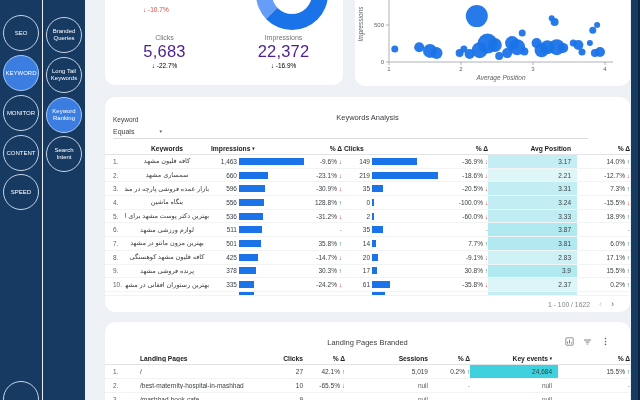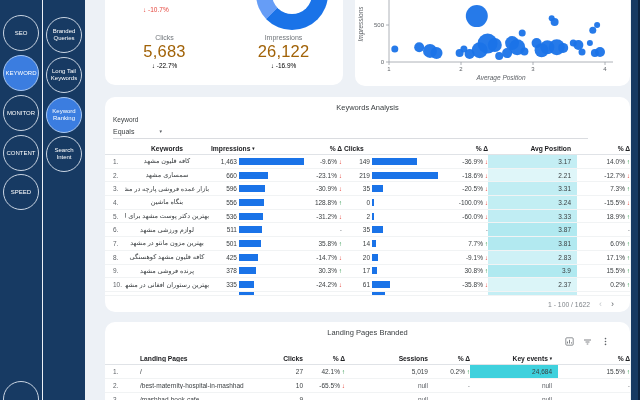--- a/index.html
+++ b/index.html
@@ -22,28 +22,28 @@
   .keywords-card{left:105px;top:97px;width:525px;height:215px;}
   .landing-card{left:105px;top:322px;width:525px;height:90px;}
   
   .partial-delta{position:absolute;left:38px;top:22px;font-size:6.5px;color:var(--red);}
   .donut{position:absolute;left:151px;top:-26px;width:72px;height:72px;border-radius:50%;
     background:conic-gradient(from 0deg,var(--bar) 0 62.5%,var(--blue-light) 62.5% 87.5%,var(--bar) 87.5% 100%);}
   .donut::after{content:"";position:absolute;left:16px;top:16px;width:40px;height:40px;border-radius:50%;background:#fff;}
   .kpi-row{position:absolute;left:0;right:0;top:50px;display:flex;}
   .kpi{flex:1;text-align:center;}
   .kpi .label{font-size:7px;color:#70757a;}
-  .kpi .value{font-size:16.5px;color:#a16207;margin-top:1px;letter-spacing:.2px;}
+  .kpi .value{font-size:16.5px;color:#4c1d95;margin-top:1px;letter-spacing:.2px;}
   .kpi .delta{font-size:6.5px;margin-top:1px;}
   
   .scatter-card svg{display:block;}
   .ax-text{font-size:6px;fill:#5f6368;}
   .ax-title{font-size:6.5px;fill:#5f6368;font-style:italic;}
   
-  .sec-title{text-align:center;font-size:7.5px;color:#3c4043;padding-top:6px;}
+  .sec-title{text-align:center;font-size:7.5px;color:#3c4043;padding-top:16px;}
   .arrow.down{color:var(--red);}
   .arrow.up{color:var(--green);}
   .bar{height:7px;background:var(--bar);}
   
   .filter-label{position:absolute;left:8px;top:19px;font-size:6.5px;color:#3c4043;}
   .filter-row{position:absolute;left:8px;right:42px;top:28px;height:13px;border-bottom:1px solid #dadce0;
     display:flex;align-items:center;font-size:7px;color:#3c4043;}
   .filter-caret{font-size:4.5px;color:#5f6368;margin-left:24px;}
   .filter-input{border:none;outline:none;background:transparent;font-size:7px;margin-left:14px;flex:1;
     font-family:"Liberation Sans",sans-serif;color:#3c4043;}
@@ -120,21 +120,21 @@
     <div class="donut"></div>
 
     <div class="kpi-row">
       <div class="kpi">
         <div class="label">Clicks</div>
         <div class="value">5,683</div>
         <div class="delta"><span>↓</span> <span>-22.7%</span></div>
       </div>
       <div class="kpi">
         <div class="label">Impressions</div>
-        <div class="value">26,122</div>
+        <div class="value">22,372</div>
         <div class="delta"><span>↓</span> <span>-16.9%</span></div>
       </div>
     </div>
   </div>
 
   <div class="card scatter-card">
     <svg id="scatter-svg" width="275" height="102">
         <path d="M34 0 V78 H258" stroke="#9aa0a6" stroke-width="0.8" fill="none"></path>
         <line x1="34" y1="78" x2="34" y2="81" stroke="#9aa0a6" stroke-width="0.8"></line>
         <text class="ax-text" x="34" y="87" text-anchor="middle">1</text>

